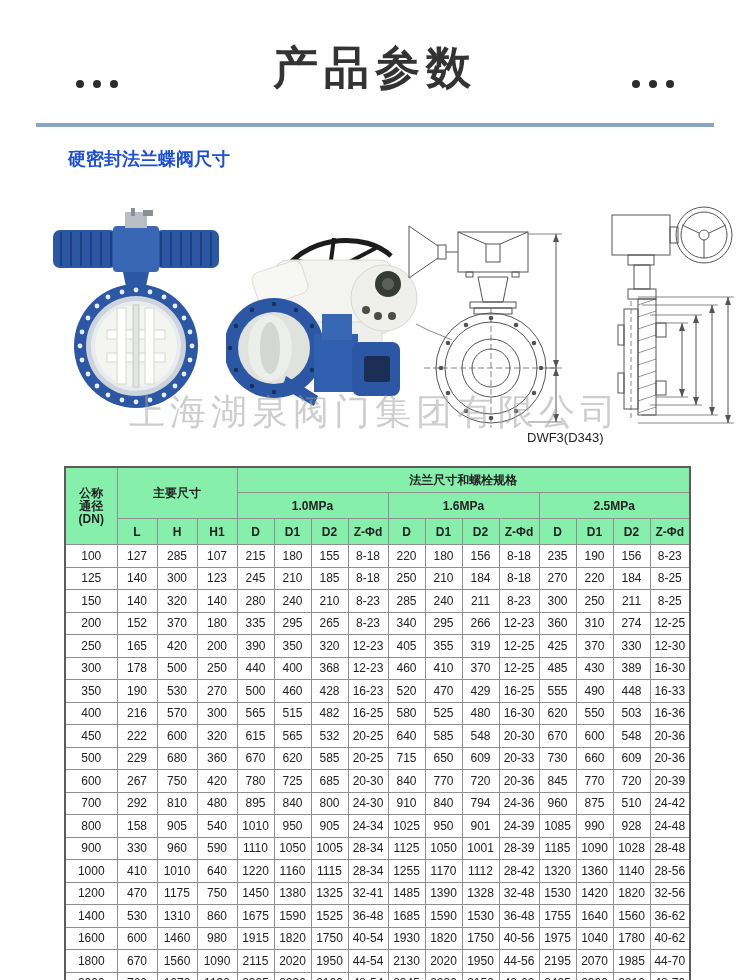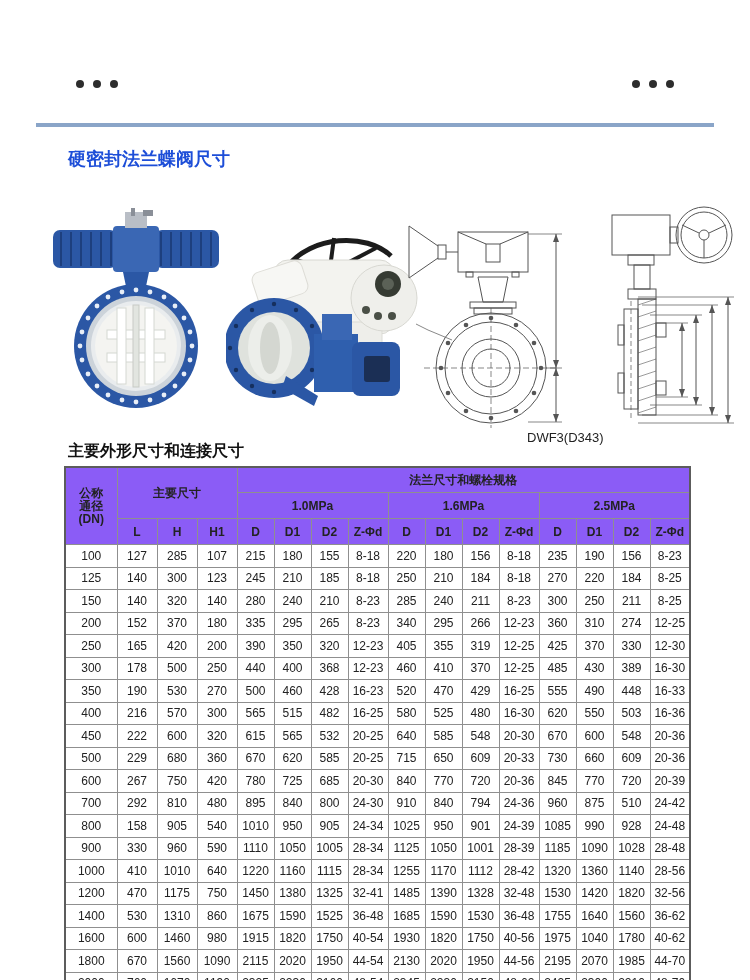--- a/index.html
+++ b/index.html
@@ -27,31 +27,32 @@
     font-size:36px;color:#9f9f9f;opacity:.5;letter-spacing:5px;z-index:6;white-space:nowrap;}
   .dwf-label{position:absolute;top:430px;left:527px;font-size:13px;color:#222;}
 
   
   .table-title{position:absolute;top:441px;left:68px;font-size:16px;font-weight:bold;color:#111;}
   table.dims{position:absolute;top:466px;left:64px;width:624px;border-collapse:collapse;
     table-layout:fixed;font-size:12px;color:#222;background:#fff;}
   table.dims th,table.dims td{border:1px solid #8f8f8f;text-align:center;padding:0;
     overflow:hidden;white-space:nowrap;}
   table.dims{border:2px solid #5c5c5c;}
-  table.dims thead th{background:#8b5cf6;font-weight:600;height:24px;font-size:12px;margin-top:12px;}
+  table.dims thead th{background:#86efac;font-weight:600;height:24px;font-size:12px;margin-top:12px;}
   table.dims thead tr.sub th{height:25px;}
   table.dims td{height:21.5px;font-size:12px;}
   th.dn-head span{display:block;line-height:13px;}
   col.c-dn{width:52px;} col.c-dim{width:40px;} col.c-f{width:37px;} col.c-z{width:40px;}
 </style>
 </head>
 <body>
 
 <div class="page">
 
+  <div class="page-title">产品参数</div>
   <div class="dots dots-left">
     <div class="dot"></div>
     <div class="dot"></div>
     <div class="dot"></div>
   </div>
   <div class="dots dots-right">
     <div class="dot"></div>
     <div class="dot"></div>
     <div class="dot"></div>
   </div>
@@ -287,23 +288,23 @@
         <polygon points="98,110 95,118 101,118"></polygon>
           <polygon points="98,200 95,192 101,192"></polygon>
         <polygon points="114,100 111,108 117,108"></polygon>
           <polygon points="114,210 111,202 117,202"></polygon>
         <polygon points="130,92 127,100 133,100"></polygon>
           <polygon points="130,218 127,210 133,210"></polygon>
       </g>
     </svg>
   </div>
 
+  <div class="watermark">上海湖泉阀门集团有限公司</div>
   <div class="dwf-label">DWF3(D343)</div>
 
-  <div class="table-title">主要外形尺寸和连接尺寸</div>
 
   <table class="dims">
     <colgroup>
       <col class="c-dn">
       <col class="c-dim">
         <col class="c-dim">
         <col class="c-dim">
       <col class="c-f">
         <col class="c-f">
         <col class="c-f">

